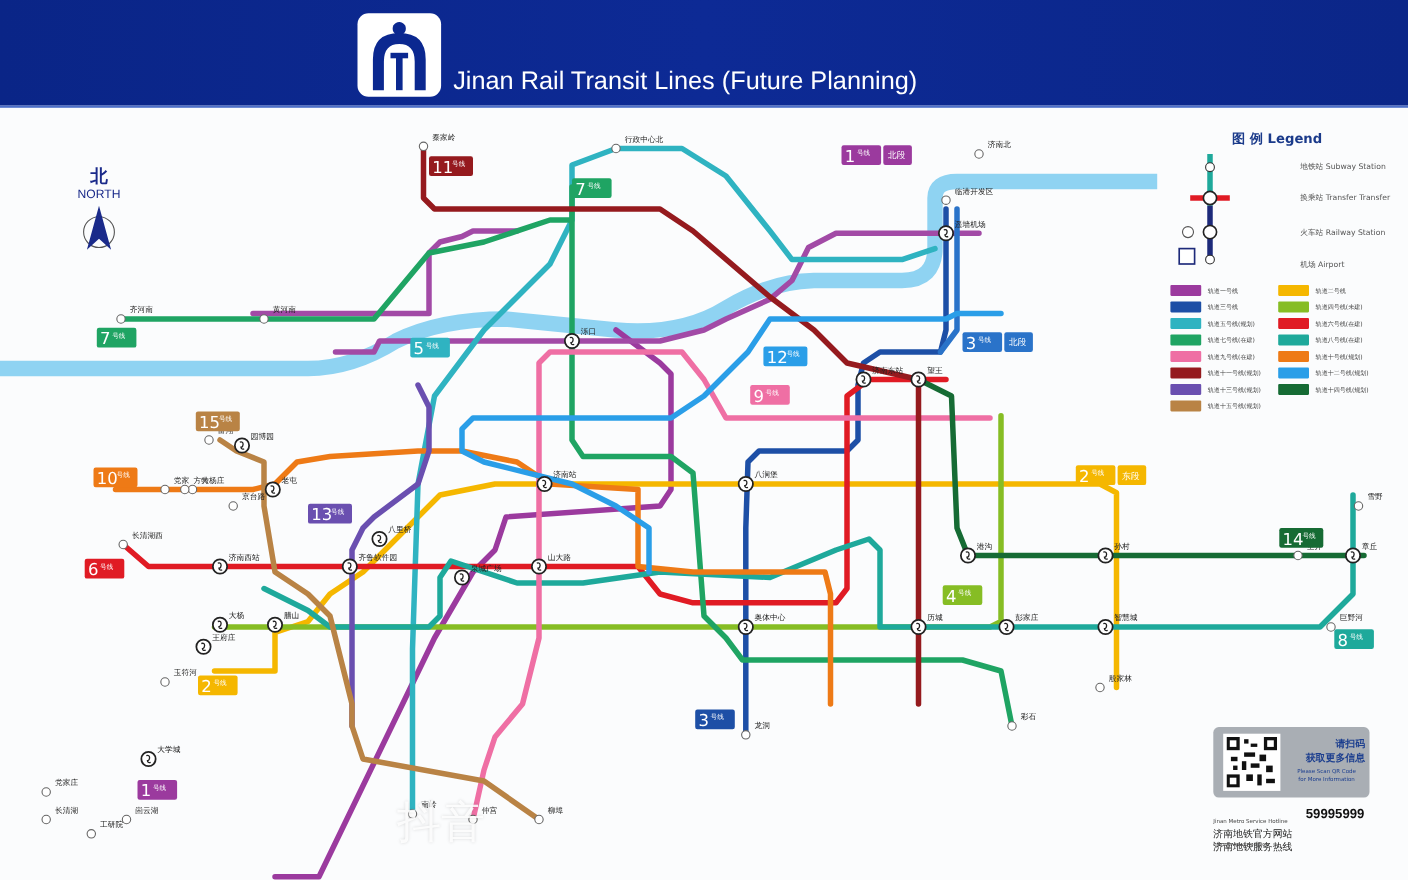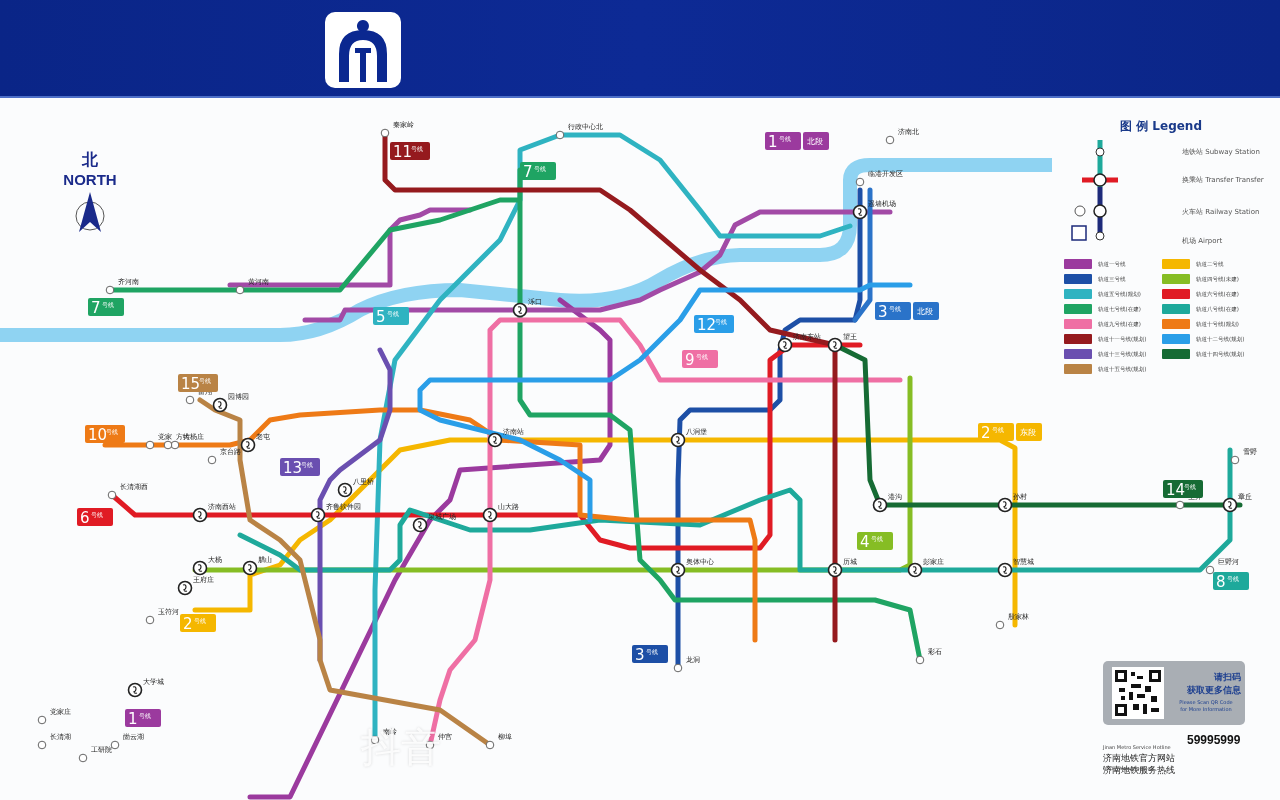--- a/index.html
+++ b/index.html
@@ -6,21 +6,21 @@
   html, body { width: 1280px; height: 800px; overflow: hidden; background: #fbfcfd; font-family: "DejaVu Sans", sans-serif; }
   #header { position: absolute; left: 0; top: 0; width: 1280px; height: 98px;
     background: linear-gradient(90deg, #0a2587 0%, #0d2a95 50%, #0b2688 100%); border-bottom: 2px solid #4d6fc7; }
   #logo { position: absolute; left: 325px; top: 12px; width: 76px; height: 76px; background: #fff; border-radius: 10px; }
   #title-cn { position: absolute; left: 412px; top: 8px; color: #fff; font-size: 40px; letter-spacing: 2px; font-family: "DejaVu Sans", sans-serif; }
   #title-en { position: absolute; left: 412px; top: 60px; color: #fff; font-size: 23px; font-family: "Liberation Sans", sans-serif; }
   #map { position: absolute; left: 0; top: 100px; width: 1280px; height: 700px; }
   #map svg text { font-family: "DejaVu Sans", sans-serif; }
   #north { position: absolute; left: 60px; top: 150px; width: 60px; text-align: center; color: #1a2a8a; }
   #north .cn { font-size: 16px; font-weight: bold; display: block; }
-  #north .en { font-size: 15px; font-weight: bold; display: block; font-family: "Liberation Sans", sans-serif; }
+  #north .en { font-size: 11px; font-weight: normal; display: block; font-family: "Liberation Sans", sans-serif; }
   #legend { position: absolute; left: 1060px; top: 112px; width: 200px; height: 260px; }
   #legend .legend-title { position: absolute; left: 60px; top: 6px; font-size: 12px; font-weight: bold; color: #1a3a8a; }
   .legend-sym-label { position: absolute; left: 90px; font-size: 7px; color: #555; white-space: nowrap; margin-left: 32px; }
   .swatch-row { position: absolute; display: flex; align-items: center; gap: 6px; }
   .swatch { width: 28px; height: 10px; border-radius: 1px; }
   .swatch-label { font-size: 5.5px; color: #444; white-space: nowrap; }
   #qr-box { position: absolute; left: 1103px; top: 661px; width: 142px; height: 64px; background: #a9aeb4; border-radius: 5px; }
   #qr-code { position: absolute; left: 9px; top: 6px; width: 52px; height: 52px; background: #fff; padding: 3px; }
   #qr-cn { position: absolute; left: 68px; top: 10px; width: 70px; text-align: right; color: #1d3f8f; font-size: 9px; font-weight: bold; line-height: 13px; }
   #qr-en { position: absolute; left: 68px; top: 38px; width: 70px; text-align: center; color: #1d3f8f; font-size: 5px; line-height: 7px; }
@@ -36,20 +36,21 @@
 
 <div id="header">
   <div id="logo">
     <svg width="76" height="76" viewBox="0 0 76 76">
       <path d="M38 8 a6 6 0 1 1 -0.1 0 Z" fill="#0b2890"></path>
       <path d="M14 70 L14 42 Q14 18 38 18 Q62 18 62 42 L62 70 L52 70 L52 44 Q52 28 38 28 Q24 28 24 44 L24 70 Z" fill="#0b2890"></path>
       <rect x="30" y="36" width="16" height="5" fill="#0b2890"></rect>
       <rect x="35" y="40" width="6" height="30" fill="#0b2890"></rect>
     </svg>
   </div>
+  <div id="title-en">Jinan Rail Transit Lines (Future Planning)</div>
 </div>
 
 <div id="map">
   <svg id="map-svg" width="1280" height="700" viewBox="0 100 1280 700">
     <path d="M0 335 L280 335 Q320 335 360 310 Q400 290 460 290 L560 300 Q620 305 660 280 Q700 256 740 255 L820 255 Q850 255 850 225 L850 180 Q850 165 870 165 L1052 165" stroke="#8fd3f2" stroke-width="14" fill="none"></path>
     <g id="lines-layer">
         <polyline points="250,797 290,797 395,580 430,520 450,500 460,470 600,460 610,445 610,340 600,330 560,300" stroke="#9b3a9e" stroke-width="5" fill="none" stroke-linejoin="round" stroke-linecap="round"></polyline>
         <polyline points="230,285 390,285 390,230 400,220 420,215 430,210 440,210 460,210 470,210" stroke="#a24aa6" stroke-width="5" fill="none" stroke-linejoin="round" stroke-linecap="round"></polyline>
         <polyline points="305,320 340,320 345,310 480,310 600,310 640,300 660,290 700,272 720,255 735,225 760,212 850,212 860,212 890,212" stroke="#a24aa6" stroke-width="5" fill="none" stroke-linejoin="round" stroke-linecap="round"></polyline>
         <polyline points="195,610 250,610 250,575 280,565 300,540 330,520 400,450 450,440 500,440 1000,440 1015,448 1015,625" stroke="#f5b700" stroke-width="5" fill="none" stroke-linejoin="round" stroke-linecap="round"></polyline>

